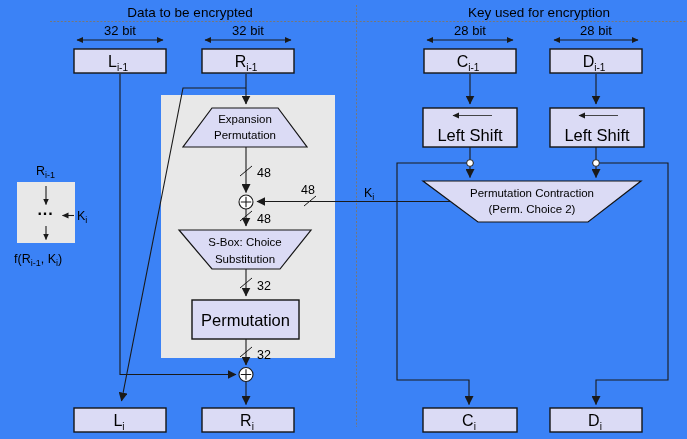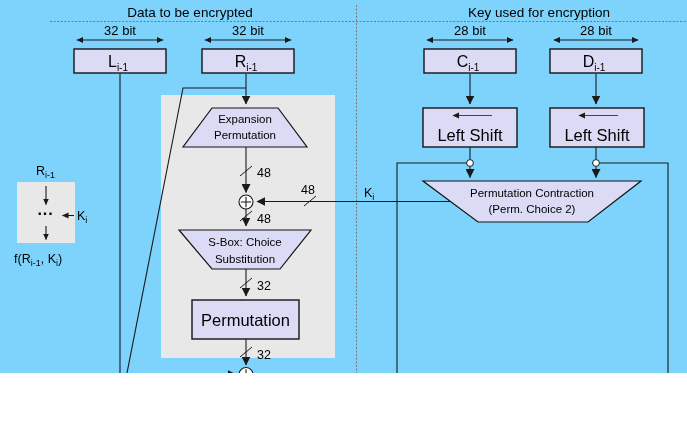--- a/index.html
+++ b/index.html
@@ -1,16 +1,16 @@
 <!DOCTYPE html>
 <html><head>
 <meta charset="utf-8">
 <style>
   html,body{margin:0;padding:0;background:#ffffff;}
-  .stage{position:relative;width:687px;height:373px;background:#7dd3fc;overflow:hidden;
+  .stage{position:relative;width:687px;height:439px;background:#3b82f6;overflow:hidden;
          font-family:"Liberation Sans",sans-serif;}
   svg{display:block;}
   text{fill:#000000;font-family:"Liberation Sans",sans-serif;}
   .wire{stroke:#1a1a1a;stroke-width:1.1;fill:none;}
   .thinwire{stroke:#333333;stroke-width:0.9;fill:none;}
   .tick{stroke:#1a1a1a;stroke-width:1;fill:none;}
   .box{fill:#dbdbf5;stroke:#141414;stroke-width:1.4;}
   .trap{fill:#dbdbf5;stroke:#141414;stroke-width:1.2;}
   .panel{fill:#e8e8e8;stroke:none;}
   .xorc{fill:#ffffff;stroke:#1a1a1a;stroke-width:1.1;}

